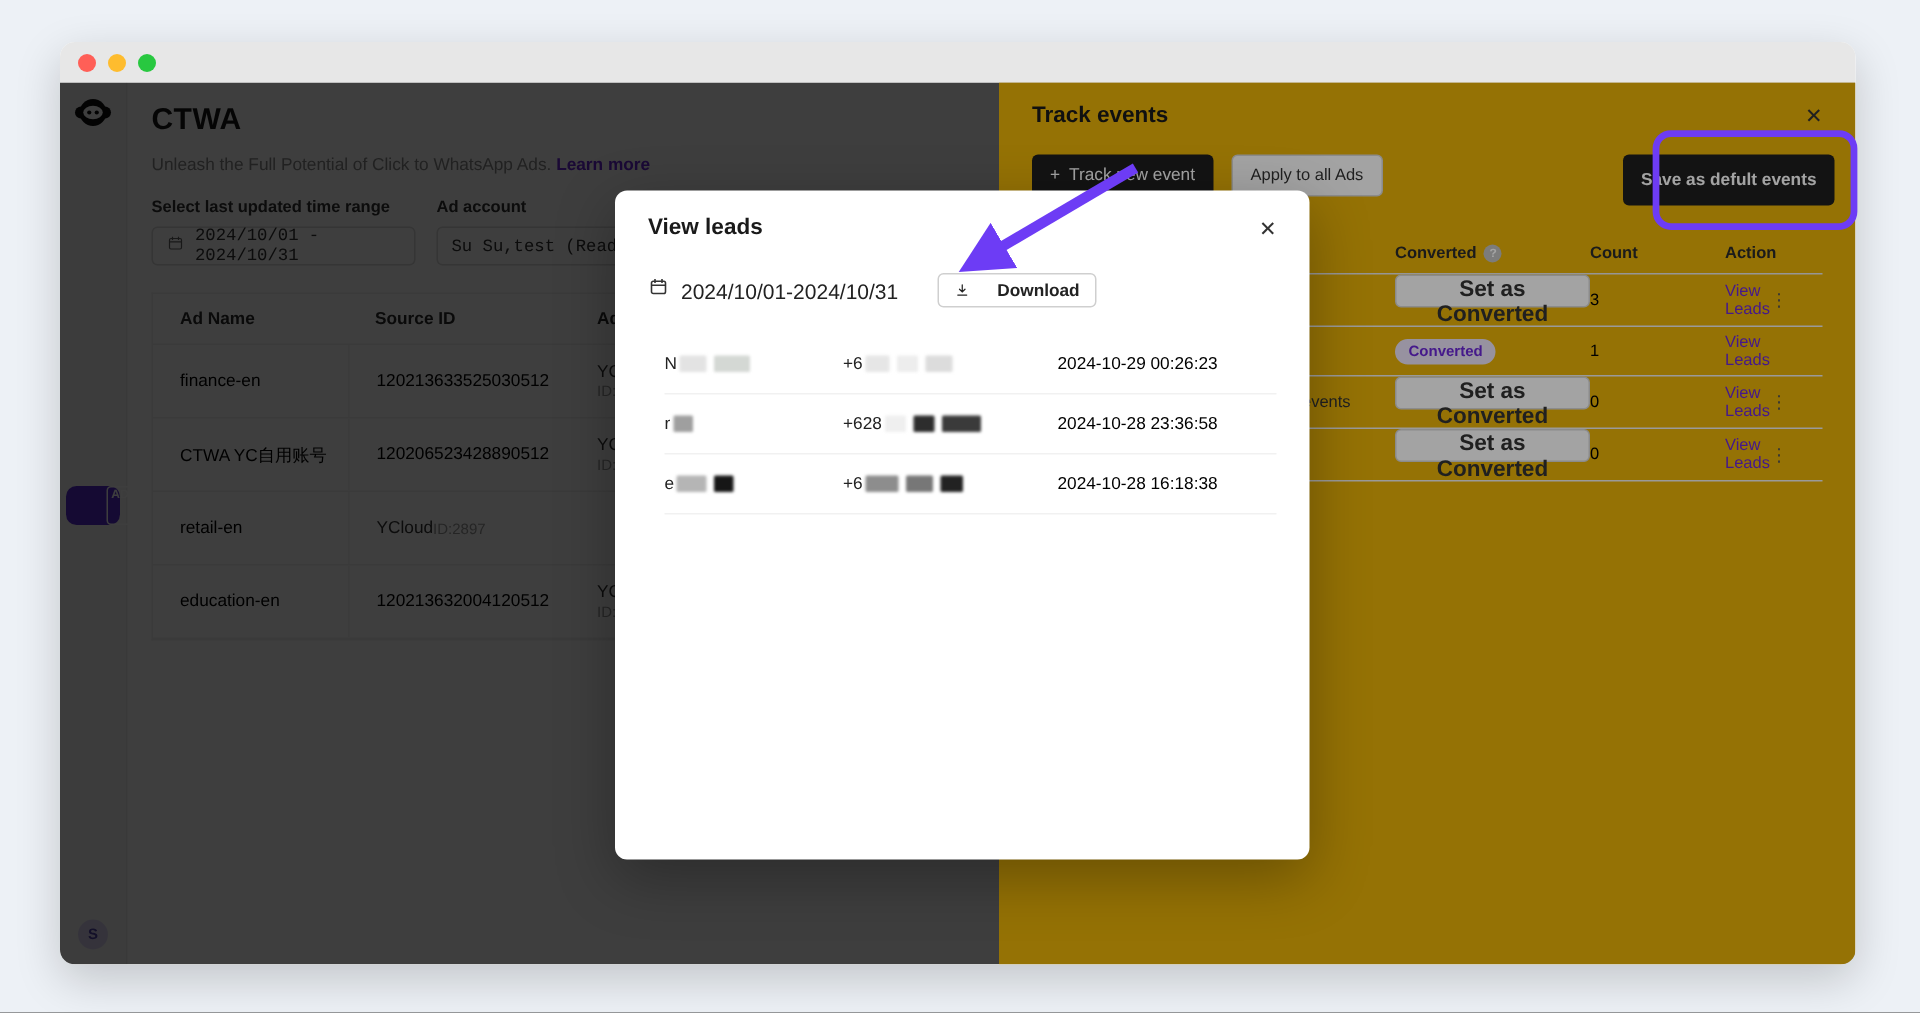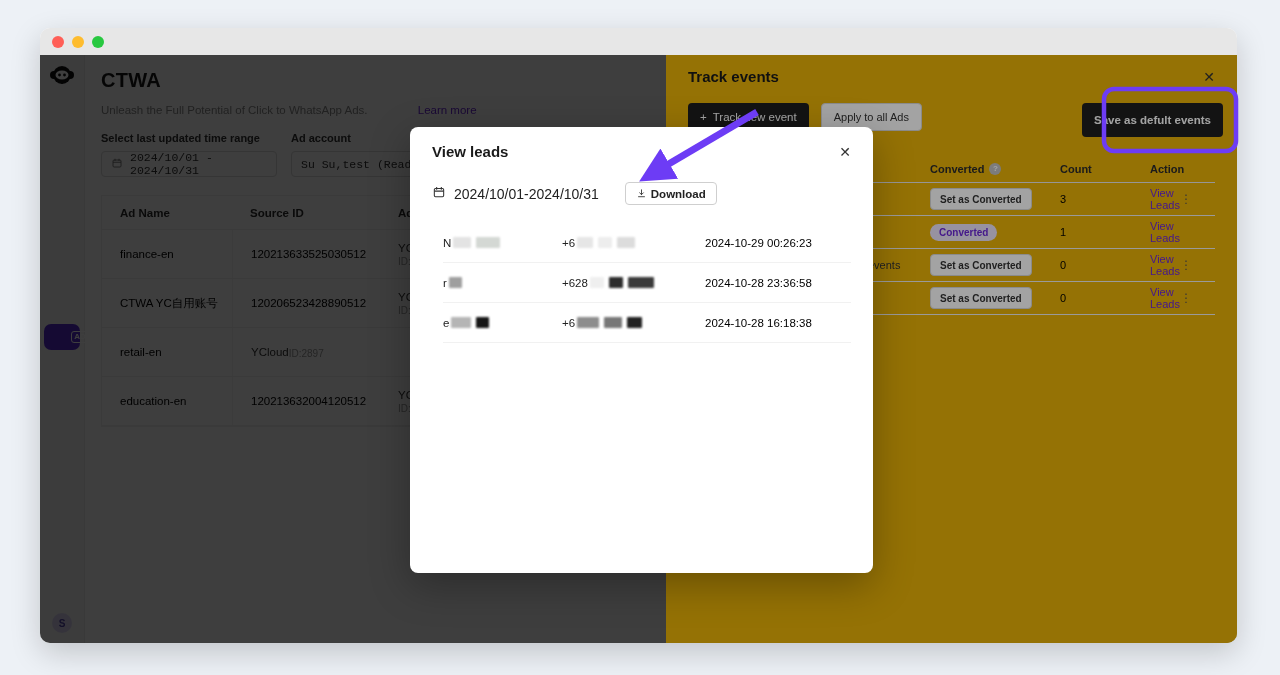--- a/index.html
+++ b/index.html
@@ -12,34 +12,34 @@
   .titlebar { height:27px; background:#e7e7e7; display:flex; align-items:center; padding-left:12px; gap:8px; }
   .tl { width:12px; height:12px; border-radius:50%; }
   .tl.red{background:#ff5f57}.tl.yellow{background:#febc2e}.tl.green{background:#28c840}
 
   .app-body { position:relative; height:588px; background:#fff; display:flex; overflow:hidden; }
 
   
   .sidebar { width:45px; background:#f7f7f8; border-right:1px solid #ececec; display:flex;
     flex-direction:column; align-items:center; padding:8px 0 10px; flex:0 0 45px; }
   .side-logo { width:26px; height:26px; margin-bottom:18px; }
-  .nav-ic { width:24px; height:24px; display:flex; align-items:center; justify-content:center;
+  .nav-ic { width:24px; height:24px; display:flex; justify-content:center;
     margin-bottom:7px; color:#5a5a5a;padding-left:36px; }
   .nav-ic svg { width:16px; height:16px; stroke:#5a5a5a; fill:none; stroke-width:1.6; stroke-linecap:round; stroke-linejoin:round; }
   .nav-ic.active { background:#5b2fd4; border-radius:7px; width:26px; height:26px; }
   .ad-badge { color:#fff; font-size:8px; font-weight:bold; border:1px solid #fff; border-radius:3px; padding:0 2px; line-height:10px; }
   .side-spacer { flex:1; }
   .avatar { width:20px; height:20px; border-radius:50%; background:#dcd6f3; color:#5243a8;
     font-size:10px; font-weight:bold; display:flex; align-items:center; justify-content:center; margin-top:8px; }
 
   
   .main { flex:1; padding:14px 0 0 16px; background:#fff; overflow:hidden; }
   .page-title { font-size:20px; font-weight:bold; color:#1a1a1a; letter-spacing:.3px; }
   .subtitle { margin-top:12px; font-size:11.5px; color:#8a8a8a; }
-  .subtitle a { color:#6d28d9; font-weight:normal; text-decoration:none;margin-left:47px; }
+  .subtitle a { color:#6d28d9; font-weight:bold; text-decoration:none; }
   .filters { display:flex; gap:14px; margin-top:16px; }
   .f-label { font-size:11px; font-weight:bold; color:#333; margin-bottom:7px; }
   .f-input { border:1px solid #d9d9d9; border-radius:4px; height:26px; display:flex; align-items:center;
     gap:7px; padding:0 9px; font-size:11.5px; color:#333; background:#fff;font-family:Liberation Mono, monospace; }
   .f-input.date { width:176px; }
   .f-input.acct { width:168px; white-space:nowrap; overflow:hidden; }
   .cal-ic svg { width:12px; height:12px; stroke:#666; fill:none; stroke-width:1.6; }
 
   .m-table { margin-top:18px; border:1px solid #efefef; border-right:none; width:565px; font-size:11.5px; }
   .m-tr { display:grid; grid-template-columns:130px 148px 1fr; min-height:49px; align-items:center;
@@ -67,38 +67,38 @@
     border:1px solid #d9d9d9; border-radius:4px; display:flex; align-items:center; }
   .btn-save { position:absolute; top:48px; right:14px; height:34px; background:#1f1f1f; color:#fff;
     font-size:11.5px; font-weight:bold; border:none; border-radius:4px; padding:0 12px; }
   .d-table { margin-top:24px; font-size:11px; }
   .d-tr { display:grid; grid-template-columns:242px 130px 90px 1fr; align-items:center; min-height:33px;
     border-bottom:1px solid #f1f1f1; }
   .d-tr.hd { font-weight:bold; color:#2b2b2b; min-height:28px; border-bottom:1px solid #ebebeb; }
   .conv-col { display:flex; align-items:center; gap:5px; }
   .qmark { width:12px; height:12px; border-radius:50%; background:#c2c2c2; color:#fff; font-size:8px;
     display:inline-flex; align-items:center; justify-content:center; font-weight:bold; }
-  .btn-set { background:#fff; border:1px solid #d9d9d9; border-radius:4px; font-size:10px; font-weight:bold;
+  .btn-set { background:#fff; border:1px solid #d9d9d9; border-radius:4px; font-size:15px; font-weight:bold;
     color:#333; height:22px; padding:0 9px; }
   .badge-conv { background:#ece5fb; color:#6d28d9; font-size:10px; font-weight:bold; border-radius:9px;
     padding:3px 9px; }
   .lead-link { color:#6d28d9; font-size:11px; text-decoration:none; }
   .action-col { display:flex; align-items:center; justify-content:space-between; padding-right:28px; }
   .kebab { color:#555; font-size:12px; letter-spacing:0; cursor:pointer; }
   .ev-partial { font-size:11px; color:#333; margin-left:180px; }
 
   
   .modal { position:absolute; left:370px; top:72px; width:463px; height:446px; background:#fff;
     border-radius:8px; z-index:40; box-shadow:0 12px 40px rgba(0,0,0,.3); padding:0 22px; }
   .mo-head { display:flex; align-items:center; justify-content:space-between; padding-top:16px; }
   .mo-title { font-size:15px; font-weight:bold; color:#1a1a1a; }
   .mo-daterow { display:flex; align-items:center; gap:8px; margin-top:22px; }
   .mo-date { font-size:14px; color:#222; display:flex; align-items:center; gap:8px; }
   .btn-dl { margin-left:18px; background:#fff; border:1px solid #cfcfcf; border-radius:4px; height:23px;
-    display:flex; align-items:center; gap:4px; font-size:11.5px; font-weight:bold; color:#222; padding:0 10px; }
+    display:flex; align-items:center; gap:18px; font-size:11.5px; font-weight:bold; color:#222; padding:0 10px; }
   .btn-dl svg { width:11px; height:11px; stroke:#222; fill:none; stroke-width:1.8; stroke-linecap:round; }
   .mo-table { margin-top:18px; margin-left:11px; font-size:11.5px; }
   .mo-tr { display:grid; grid-template-columns:119px 143px 1fr; align-items:center; min-height:40px;
     border-bottom:1px solid #f1f1f1; }
   .mo-tr.hd { font-weight:bold; color:#2b2b2b; min-height:30px; border-bottom:1px solid #e8e8e8; }
   .sorter { display:inline-flex; flex-direction:column; margin-left:5px; vertical-align:middle; }
   .sorter i { font-style:normal; font-size:6px; line-height:5px; color:#a9a9a9; }
   .rd { display:inline-block; height:11px; border-radius:1px; filter:blur(1.2px); vertical-align:middle; margin-right:3px; }
   .cellrow { display:flex; align-items:center; gap:2px; color:#222; }
 

